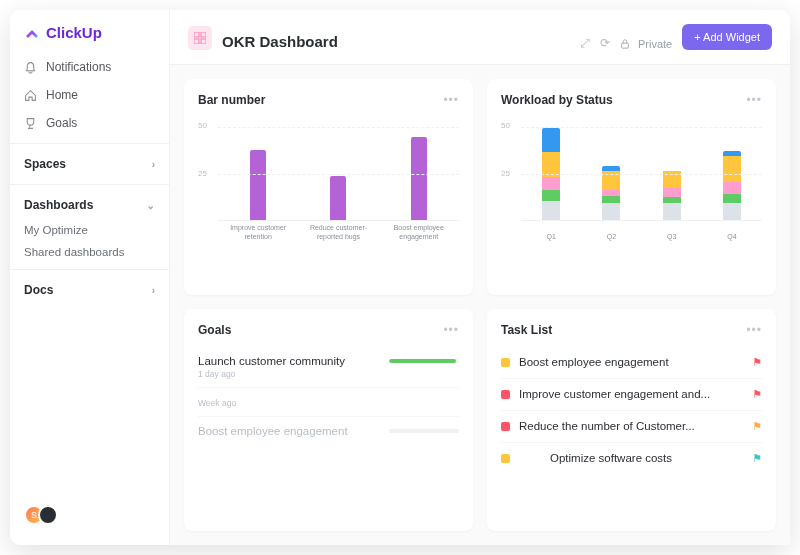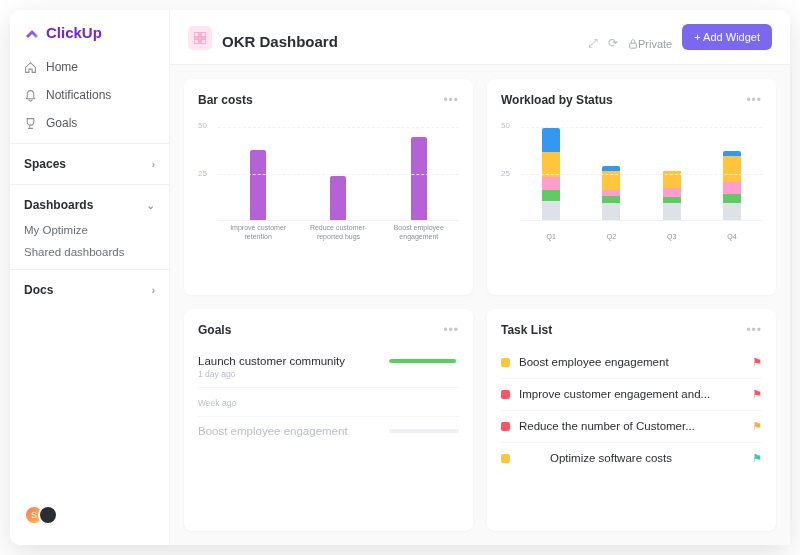--- a/index.html
+++ b/index.html
@@ -14,21 +14,21 @@
 .chev { font-size: 10px; color: #99a0ab; }
 .avatars { margin-top: auto; padding: 10px 14px; display: flex; align-items: center; gap: -6px; }
 .avatar { width: 20px; height: 20px; border-radius: 50%; display: inline-flex; align-items: center; justify-content: center; font-size: 9px; color: #fff; border: 2px solid #fff; }
 .avatar.a1 { background: linear-gradient(135deg,#ff7b54,#ffb84d); }
 .avatar.a2 { background: #2a2e34; margin-left: -6px; }
 .main { flex: 1; display: flex; flex-direction: column; }
 .header { display: flex; align-items: flex-end; gap: 10px; padding: 14px 18px; border-bottom: 1px solid #eef0f3; }
 .grid-icon { width: 24px; height: 24px; background: #ffe5f0; border-radius: 5px; display: flex; align-items: center; justify-content: center; color: #ff7cb0; font-size: 12px; }
 .title { font-weight: 700; font-size: 15px; color: #2a2e34; flex: 1; }
 .hicon { color: #b8bec7; font-size: 12px; cursor: pointer; }
-.private { display: flex; align-items: center; gap: 0; font-size: 11px; color: #99a0ab; }
+.private { display: flex; align-items: center; gap: 8px; font-size: 11px; color: #99a0ab; }
 .add-btn { background: #7b68ee; color: #fff; border: none; border-radius: 6px; padding: 7px 12px; font-size: 11px; font-weight: 500; cursor: pointer; }
 .content { flex: 1; background: #fafafb; padding: 14px; display: grid; grid-template-columns: 1fr 1fr; grid-template-rows: auto auto; gap: 14px; overflow: hidden; }
 .card { background: #fff; border-radius: 8px; padding: 14px; box-shadow: 0 1px 3px rgba(0,0,0,0.04); }
 .card-h { display: flex; align-items: center; justify-content: space-between; margin-bottom: 10px; }
 .card-h h3 { font-size: 12px; font-weight: 600; color: #2a2e34; }
 .dots { color: #c3c9d2; font-size: 12px; cursor: pointer; letter-spacing: 1px; }
 .chart { position: relative; height: 120px; }
 .ylabel { position: absolute; left: 0; font-size: 8px; color: #b8bec7; }
 .bars { position: absolute; left: 20px; right: 0; bottom: 16px; top: 10px; display: flex; align-items: flex-end; justify-content: space-around; border-top: 1px dashed #eef0f3; border-bottom: 1px solid #eef0f3; }
 .bars::before { content: ''; position: absolute; top: 50%; left: 0; right: 0; border-top: 1px dashed #eef0f3; }
@@ -72,29 +72,29 @@
               <stop offset="0" stop-color="#ff4da6"></stop>
               <stop offset="0.5" stop-color="#8a4dff"></stop>
               <stop offset="1" stop-color="#4dc9ff"></stop>
             </linearGradient>
           </defs>
         </svg>
       <span>ClickUp</span>
     </div>
     <div class="nav-item">
       <svg width="13" height="13" viewBox="0 0 16 16">
-          <path d="M2 8 L8 2 L14 8 V14 H10 V10 H6 V14 H2 Z" fill="none" stroke="#8a909a" stroke-width="1.3"></path>
-        </svg>
-      <span>Home</span>
+          <path d="M8 2 C5 2 4 4 4 7 V10 L3 12 H13 L12 10 V7 C12 4 11 2 8 2 Z M6 13 C6 14 7 15 8 15 C9 15 10 14 10 13" fill="none" stroke="#8a909a" stroke-width="1.3"></path>
+        </svg>
+      <span>Notifications</span>
     </div>
     <div class="nav-item">
       <svg width="13" height="13" viewBox="0 0 16 16">
-          <path d="M8 2 C5 2 4 4 4 7 V10 L3 12 H13 L12 10 V7 C12 4 11 2 8 2 Z M6 13 C6 14 7 15 8 15 C9 15 10 14 10 13" fill="none" stroke="#8a909a" stroke-width="1.3"></path>
-        </svg>
-      <span>Notifications</span>
+          <path d="M2 8 L8 2 L14 8 V14 H10 V10 H6 V14 H2 Z" fill="none" stroke="#8a909a" stroke-width="1.3"></path>
+        </svg>
+      <span>Home</span>
     </div>
     <div class="nav-item">
       <svg width="13" height="13" viewBox="0 0 16 16">
           <path d="M4 2 H12 V6 C12 9 10 10 8 10 C6 10 4 9 4 6 Z M7 10 V13 M5 14 H11" fill="none" stroke="#8a909a" stroke-width="1.3"></path>
         </svg>
       <span>Goals</span>
     </div>
     <div class="sec-divider"></div>
     <div class="sec-item">
       <span>Spaces</span>
@@ -138,21 +138,21 @@
           </svg>
         <span>Private</span>
       </div>
       <button class="add-btn">+ Add Widget</button>
     </div>
 
     <div class="content">
 
       <div class="card">
         <div class="card-h">
-          <h3>Bar costs</h3>
+          <h3>Bar number</h3>
           <span class="dots">•••</span>
         </div>
         <div class="chart">
           <span class="ylabel" style="top:4px">50</span>
           <span class="ylabel" style="top:52px">25</span>
           <div class="bars" id="bars1">
               <div class="bar" style="height: 76%;"></div>
               <div class="bar" style="height: 48%;"></div>
               <div class="bar" style="height: 90%;"></div>
             </div>

